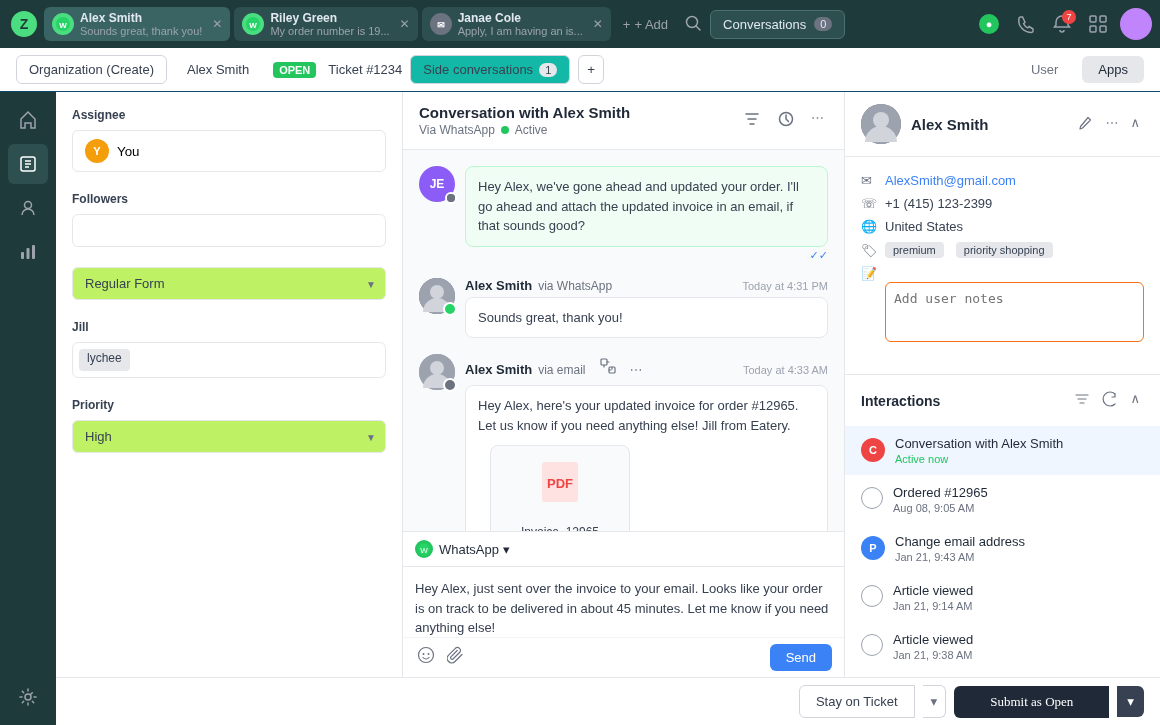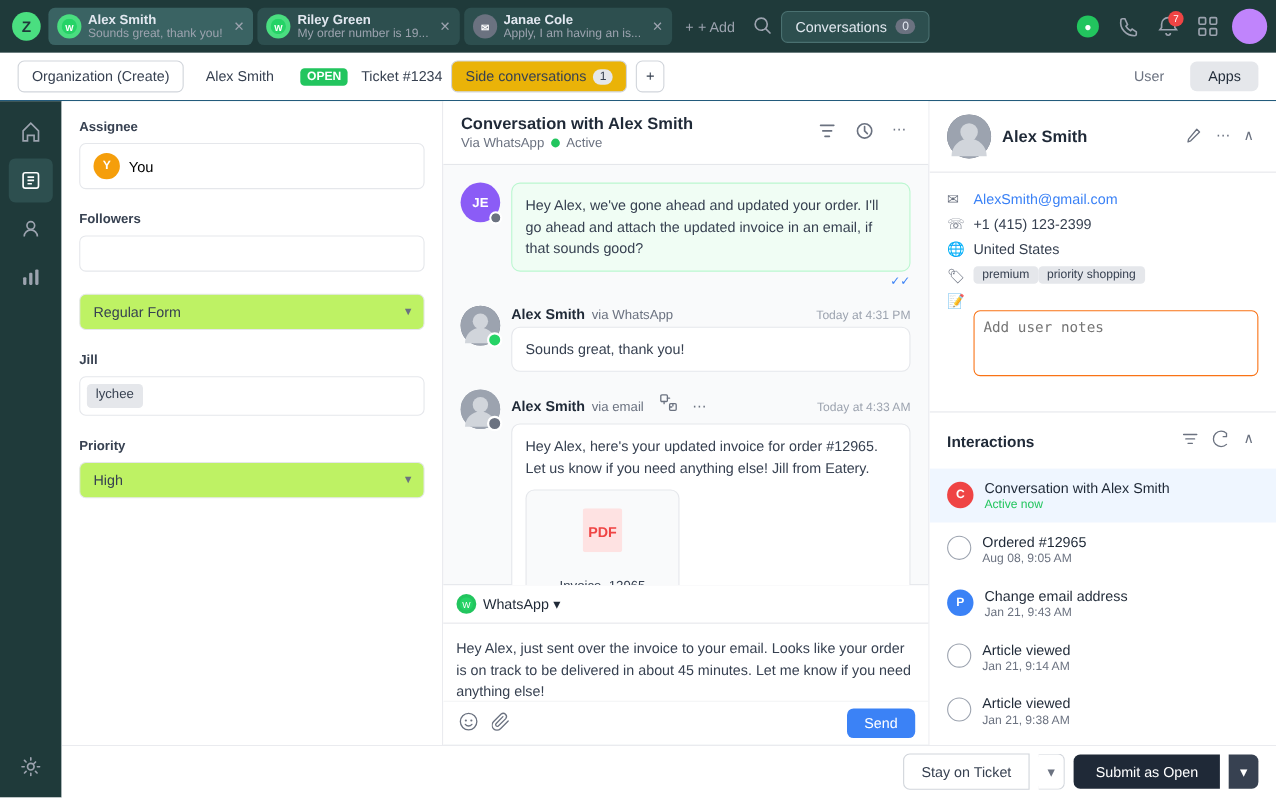--- a/index.html
+++ b/index.html
@@ -24,21 +24,21 @@
     .icon-btn { color: #9ca3af; cursor: pointer; padding: 4px; display: flex; align-items: center; justify-content: center; position: relative; }
     .notif-badge { position: absolute; top: 0; right: 0; background: #ef4444; border-radius: 50%; width: 14px; height: 14px; font-size: 9px; color: white; display: flex; align-items: center; justify-content: center; }
     .user-avatar { width: 32px; height: 32px; border-radius: 50%; background: #c084fc; cursor: pointer; }
 
     
     .sub-bar { height: 44px; background: white; border-bottom: 1px solid #0c4a6e; display: flex; align-items: center; padding: 0 16px; gap: 8px; }
     .sub-bar-btn { padding: 6px 12px; border: 1px solid #d1d5db; border-radius: 6px; background: white; color: #374151; font-size: 13px; cursor: pointer; }
     .sub-bar-btn.active { border: none; padding: 5px 12px; }
     .open-badge { background: #22c55e; color: white; padding: 2px 6px; border-radius: 4px; font-size: 11px; font-weight: 600; margin: 0 4px; }
     .ticket-id { color: #374151; font-weight: 500; }
-    .side-conv-btn { padding: 6px 12px; border: 1px solid #d1d5db; border-radius: 6px; background: #eab308; color: #374151; font-size: 13px; cursor: pointer; display: flex; align-items: center; gap: 6px; }
+    .side-conv-btn { padding: 6px 12px; border: 1px solid #d1d5db; border-radius: 6px; background: #14b8a6; color: #374151; font-size: 13px; cursor: pointer; display: flex; align-items: center; gap: 6px; }
     .side-conv-badge { background: #e5e7eb; border-radius: 10px; padding: 1px 6px; font-size: 11px; }
     .plus-btn { padding: 6px 8px; border: 1px solid #d1d5db; border-radius: 6px; background: white; color: #374151; cursor: pointer; }
     .sub-tab { padding: 6px 16px; border-radius: 6px; cursor: pointer; font-size: 13px; color: #6b7280; }
     .sub-tab.active { background: #e5e7eb; color: #1f2937; font-weight: 500; }
 
     
     .main { display: flex; height: calc(725px - 92px); }
 
     
     .left-nav { width: 56px; background: #1f3a3a; display: flex; flex-direction: column; align-items: center; padding: 8px 0; gap: 4px; }
@@ -90,42 +90,42 @@
     .attachment { border: 1px solid #e5e7eb; border-radius: 8px; padding: 16px; background: #f9fafb; display: flex; flex-direction: column; align-items: center; gap: 8px; width: 140px; cursor: pointer; }
     .attachment-icon { color: #ef4444; font-size: 32px; }
     .attachment-name { font-size: 12px; color: #374151; font-weight: 500; }
 
     
     .compose-area { background: white; border-top: 1px solid #e5e7eb; }
     .compose-header { padding: 8px 12px; border-bottom: 1px solid #e5e7eb; display: flex; align-items: center; gap: 6px; }
     .wa-icon { width: 18px; height: 18px; background: #22c55e; border-radius: 50%; display: flex; align-items: center; justify-content: center; color: white; font-size: 10px; }
     .compose-channel { font-size: 13px; font-weight: 500; cursor: pointer; display: flex; align-items: center; gap: 4px; }
     .compose-text { width: 100%; padding: 12px; font-size: 13px; color: #374151; border: none; outline: none; resize: none; min-height: 70px; line-height: 1.5; }
-    .compose-footer { padding: 6px 12px; display: flex; align-items: center; justify-content: space-between; border-top: 1px solid #f3f4f6; }
+    .compose-footer { padding: 6px 12px; display: flex; align-items: flex-start; justify-content: space-between; border-top: 1px solid #f3f4f6; }
     .compose-tools { display: flex; gap: 8px; }
     .compose-tool-btn { color: #6b7280; cursor: pointer; padding: 2px; }
     .send-btn { background: #3b82f6; color: white; border: none; padding: 6px 16px; border-radius: 6px; font-size: 13px; cursor: pointer; font-weight: 500; }
 
     
     .macro-bar { padding: 8px 12px; background: white; border-top: 1px solid #e5e7eb; display: flex; align-items: center; gap: 8px; }
     .macro-select { flex: 1; }
     .macro-select select { width: 100%; padding: 6px 10px; border: 1px solid #d1d5db; border-radius: 6px; font-size: 13px; color: #374151; background: white; cursor: pointer; }
 
     
     .right-panel { width: 315px; background: white; overflow-y: auto; }
     .contact-header { padding: 12px 16px; display: flex; align-items: center; gap: 10px; border-bottom: 1px solid #e5e7eb; }
     .contact-avatar { width: 40px; height: 40px; border-radius: 50%; background: #6b7280; display: flex; align-items: center; justify-content: center; font-size: 16px; font-weight: bold; color: white; flex-shrink: 0; }
     .contact-name { font-weight: 600; font-size: 15px; flex: 1; }
     .contact-actions { display: flex; gap: 4px; }
     .contact-action-btn { color: #6b7280; cursor: pointer; padding: 4px; }
     .contact-info { padding: 12px 16px; border-bottom: 1px solid #e5e7eb; }
     .contact-row { display: flex; align-items: center; gap: 8px; padding: 4px 0; font-size: 13px; color: #374151; }
     .contact-row-icon { color: #6b7280; width: 16px; }
     .contact-row a { color: #3b82f6; text-decoration: none; }
-    .tags-row { display: flex; gap: 0; flex-wrap: wrap; }
+    .tags-row { display: flex; gap: 12px; flex-wrap: wrap; }
     .contact-tag { background: #e5e7eb; padding: 2px 8px; border-radius: 4px; font-size: 11px; color: #374151; }
     .notes-area { margin: 16px 0; width: 100%; border: 1px solid #f97316; border-radius: 6px; padding: 8px; font-size: 13px; resize: none; outline: none; min-height: 60px; color: #9ca3af; }
 
     
     .interactions-header { padding: 12px 16px; display: flex; align-items: center; justify-content: space-between; }
     .interactions-title { font-weight: 600; font-size: 14px; }
     .interactions-actions { display: flex; gap: 4px; }
     .interaction-item { padding: 10px 16px; display: flex; align-items: flex-start; gap: 10px; cursor: pointer; }
     .interaction-item.active { background: #eff6ff; }
     .interaction-icon { width: 24px; height: 24px; border-radius: 50%; display: flex; align-items: center; justify-content: center; font-size: 11px; font-weight: bold; color: white; flex-shrink: 0; margin-top: 2px; }
@@ -134,21 +134,21 @@
     .interaction-icon.purple { background: #8b5cf6; }
     .interaction-content { flex: 1; }
     .interaction-title { font-size: 13px; font-weight: 500; color: #1f2937; }
     .interaction-sub { font-size: 11px; color: #6b7280; margin-top: 2px; }
     .interaction-active-badge { font-size: 11px; color: #22c55e; }
 
     
     .bottom-bar { height: 48px; background: white; border-top: 1px solid #e5e7eb; display: flex; align-items: center; justify-content: flex-end; padding: 0 16px; gap: 8px; position: absolute; bottom: 0; right: 0; width: calc(1160px - 56px); }
     .stay-btn { padding: 8px 16px; border: 1px solid #d1d5db; border-radius: 6px 0 0 6px; background: white; font-size: 13px; cursor: pointer; color: #374151; display: flex; align-items: center; gap: 6px; }
     .stay-chevron { padding: 8px 8px; border: 1px solid #d1d5db; border-left: none; border-radius: 0 6px 6px 0; background: white; cursor: pointer; color: #6b7280; }
-    .submit-btn { padding: 8px 20px; background: #1f2937; color: white; border: none; border-radius: 6px 0 0 6px; font-size: 13px; cursor: pointer; font-weight: 500; }
+    .submit-btn { padding: 8px 36px; background: #1f2937; color: white; border: none; border-radius: 6px 0 0 6px; font-size: 13px; cursor: pointer; font-weight: 500; font-family: Liberation Serif, serif; }
     .submit-chevron { padding: 8px 10px; background: #374151; color: white; border: none; border-radius: 0 6px 6px 0; cursor: pointer; }
   </style>
 </head>
 <body>
 
 <div class="top-bar">
   <div class="top-bar-logo">
     <svg width="28" height="28" viewBox="0 0 28 28">
         <circle cx="14" cy="14" r="13" fill="#4ade80"></circle>
         <text x="14" y="19" text-anchor="middle" font-size="14" font-weight="bold" fill="#1f3a3a">Z</text>
@@ -430,21 +430,21 @@
                   <rect x="1" y="1" width="6" height="6" rx="1" stroke="#6b7280" stroke-width="1.2"></rect>
                   <rect x="9" y="9" width="6" height="6" rx="1" stroke="#6b7280" stroke-width="1.2"></rect>
                   <path d="M7 4h2M4 7v2M9 12h2M12 9v2" stroke="#6b7280" stroke-width="1.2" stroke-linecap="round"></path>
                 </svg>
             </div>
             <div class="conv-action-btn">⋯</div>
             <span class="msg-time">Today at 4:33 AM</span>
           </div>
           <div class="msg-bubble">
             <span>Hey Alex, here's your updated invoice for order #12965. Let us know if you need anything else! Jill from Eatery.</span>
-            <div style="margin-top:10px;">
+            <div style="margin-top:10px;margin-left:12px;">
               <div class="attachment">
                 <div class="attachment-icon">
                   <svg width="36" height="40" viewBox="0 0 36 40">
                       <rect width="36" height="40" rx="3" fill="#fee2e2"></rect>
                       <text x="18" y="26" text-anchor="middle" font-size="13" font-weight="bold" fill="#ef4444">PDF</text>
                     </svg>
                 </div>
                 <div class="attachment-name">Invoice_12965</div>
 
               </div>

